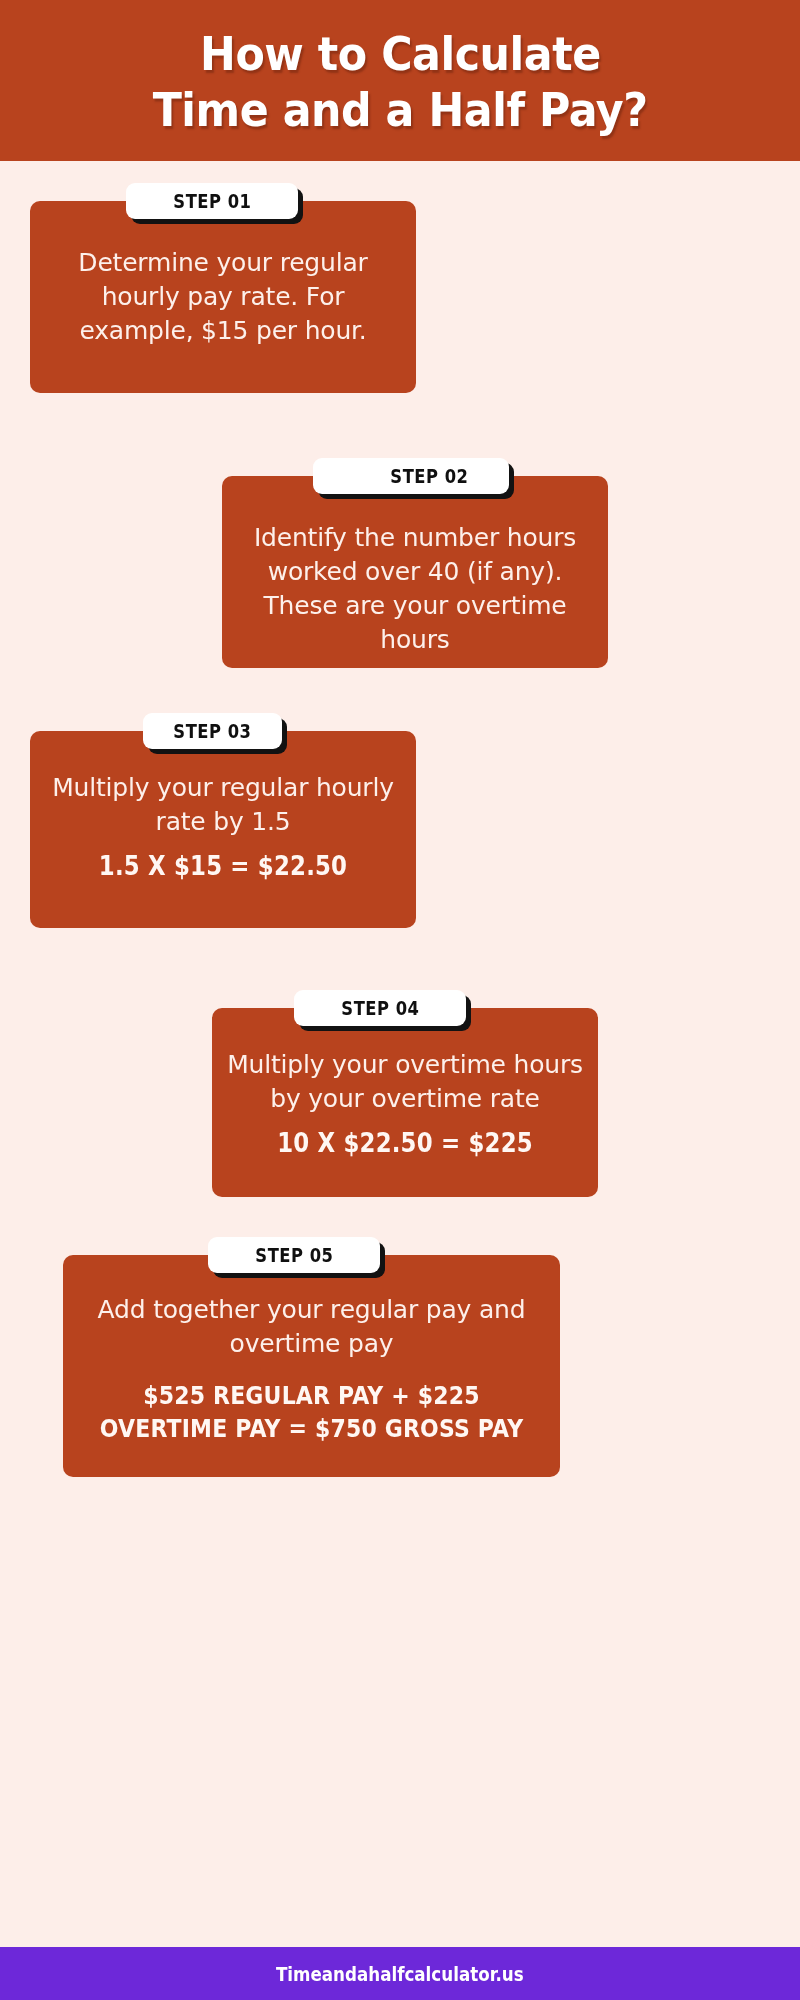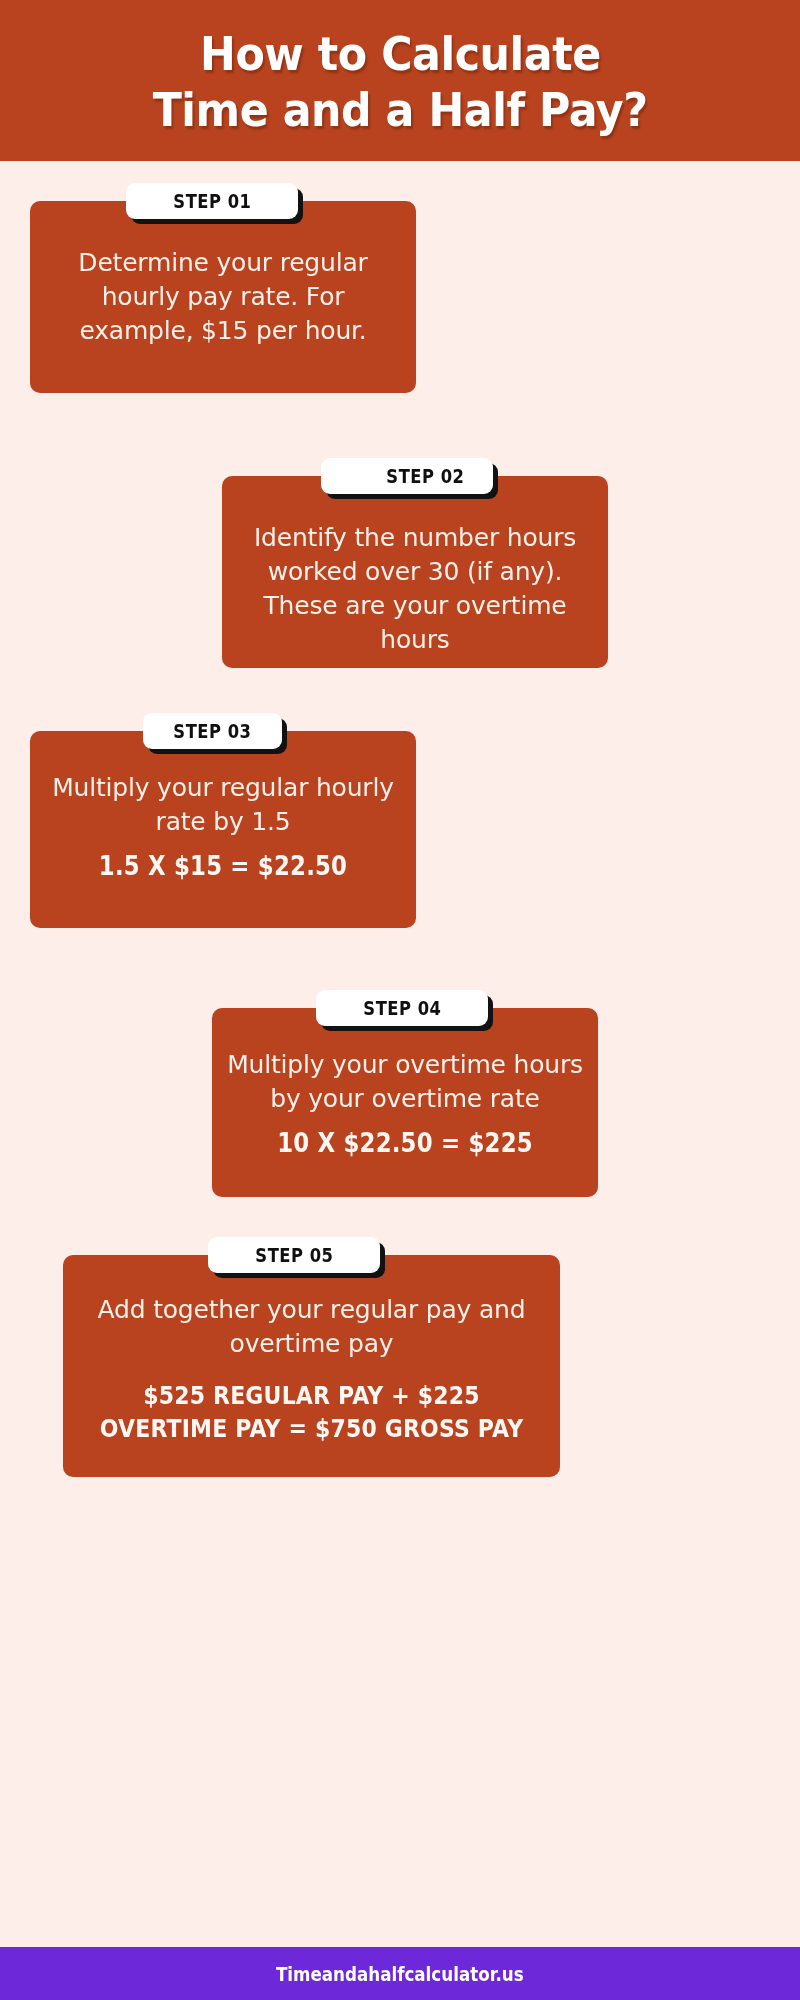--- a/index.html
+++ b/index.html
@@ -101,29 +101,29 @@
     white-space:nowrap;
   }
 
   
   #step-1 { left:30px;  top:183px;  width:390px; }
   #step-1 .card   { width:386px; height:192px; top:18px; padding-top:45px; }
   #step-1 .badge  { left:96px; top:0px; width:172px; height:36px; }
 
   #step-2 { left:222px; top:458px;  width:390px; }
   #step-2 .card   { width:386px; height:192px; top:18px; padding-top:45px; }
-  #step-2 .badge  { left:99px; top:0px;  width:172px; height:36px;padding-left:37px; }
+  #step-2 .badge  { left:91px; top:0px;  width:196px; height:36px;padding-left:37px; }
 
   #step-3 { left:30px;  top:713px;  width:390px; }
   #step-3 .card   { width:386px; height:197px; top:18px; padding-top:40px; }
   #step-3 .badge  { left:113px; top:0px;  width:139px; height:36px; }
 
   #step-4 { left:212px; top:990px;  width:390px; }
   #step-4 .card   { width:386px; height:189px; top:18px; padding-top:40px; }
-  #step-4 .badge  { left:104px; top:0px;  width:172px; height:36px; }
+  #step-4 .badge  { left:82px; top:0px;  width:172px; height:36px; }
 
   #step-5 { left:63px;  top:1237px; width:500px; }
   #step-5 .card   { width:497px; height:222px; top:18px; padding-top:38px; }
   #step-5 .badge  { left:145px; top:0px; width:172px; height:36px;align-items:center; }
   #step-5 .card-formula { margin-top:18px; }
 
   
   .footer {
     position:absolute;
     left:0; bottom:0;
@@ -155,21 +155,21 @@
   <div class="card">
     <div class="card-body">Determine your regular hourly pay rate. For example, $15 per hour.</div>
   </div>
   <div class="badge">
     <span class="badge-label">STEP 01</span>
   </div>
 </div>
 
 <div class="step" id="step-2">
   <div class="card">
-    <div class="card-body">Identify the number hours worked over 30 (if any). These are your overtime hours</div>
+    <div class="card-body">Identify the number hours worked over 40 (if any). These are your overtime hours</div>
   </div>
   <div class="badge">
     <span class="badge-label">STEP 02</span>
   </div>
 </div>
 
 <div class="step" id="step-3">
   <div class="card">
     <div class="card-body">Multiply your regular hourly rate by 1.5</div>
     <div class="card-formula">1.5 X $15 = $22.50</div>

